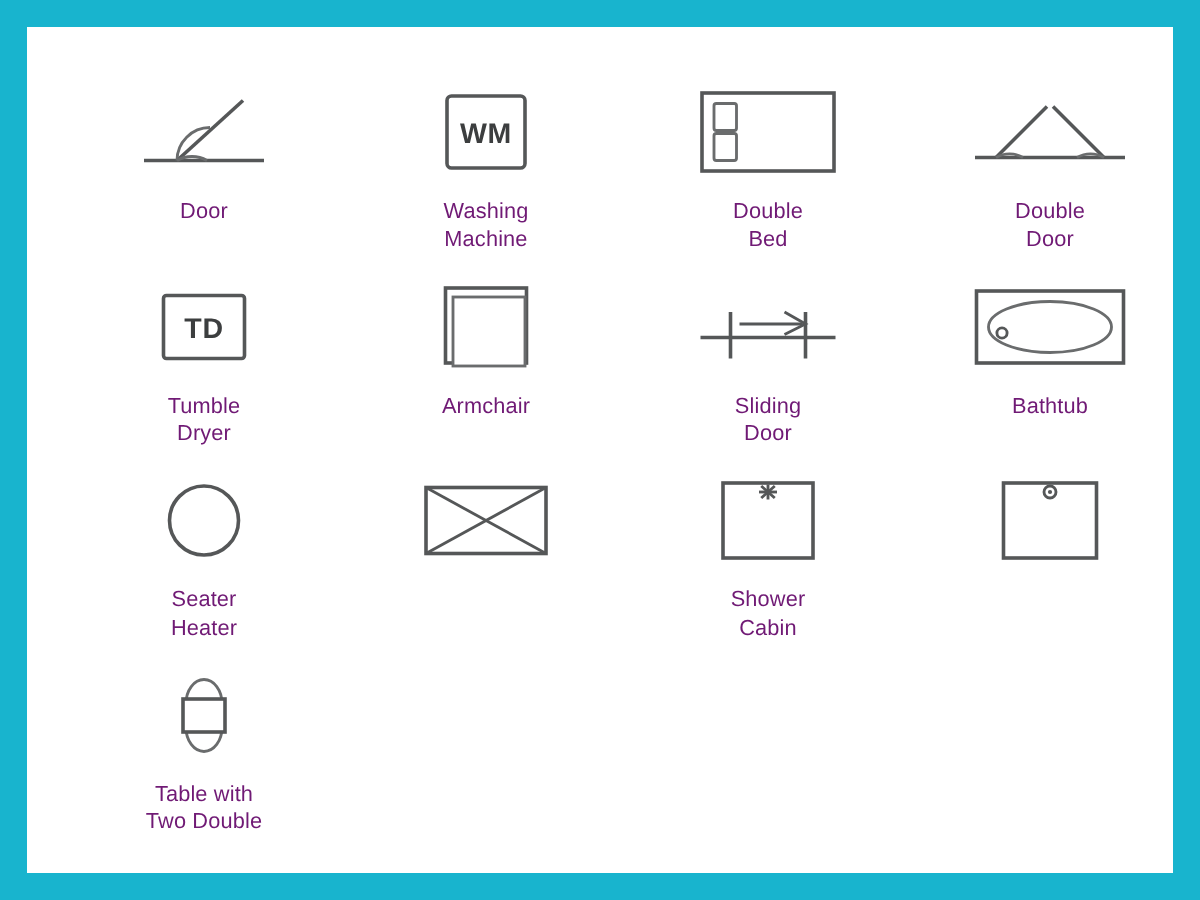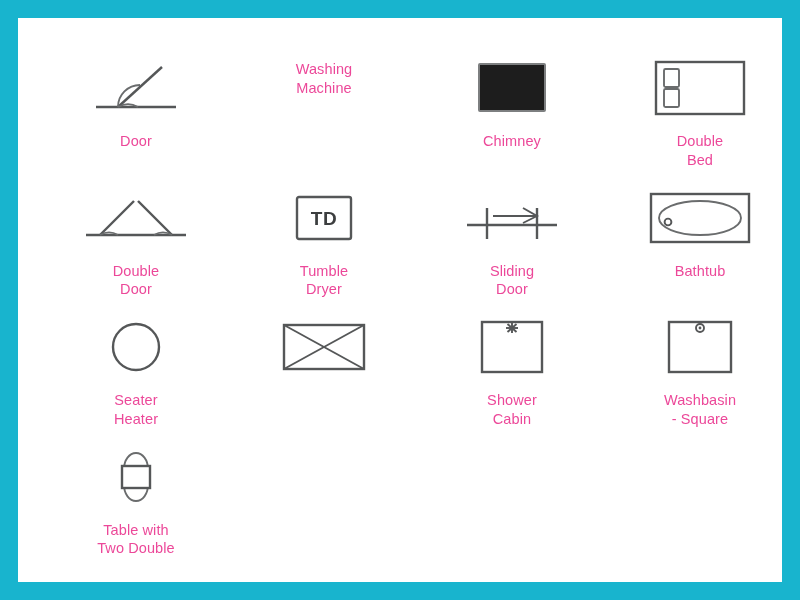--- a/index.html
+++ b/index.html
@@ -55,21 +55,21 @@
 
   .glyph-box svg {
     display: block;
     overflow: visible;
   }
 
   .symbol-label {
     margin-top: 8px;
     font-size: 14.5px;
     line-height: 1.28;
-    color: #ec4899;
+    color: #701a75;
     text-align: center;
     white-space: pre-line;
     font-family: "Liberation Sans", sans-serif;
     letter-spacing: 0.1px;
   }
 
   .ln {
     stroke: #555758;
     stroke-width: 2.4;
     fill: none;
@@ -120,32 +120,30 @@
           <line class="ln" x1="6" y1="47" x2="86" y2="47"></line>
           <line class="ln" x1="28" y1="47" x2="72" y2="7"></line>
           <path class="ln-arc" d="M 28 47 A 22 22 0 0 1 50 25" transform="rotate(0)"></path>
           <path class="ln-arc" d="M 28 47 A 20 20 0 0 1 48 47"></path>
         </svg>
       </div>
       <div class="symbol-label">Door</div>
     </div>
 
     <div class="symbol-cell">
+      <div class="glyph-box">
+        <svg width="60" height="56" viewBox="0 0 60 56">
+          <rect class="box-out" x="4" y="4" width="52" height="48" rx="3"></rect>
+          <text class="appliance-text" x="30" y="35" text-anchor="middle">WM</text>
+        </svg>
+      </div>
       <div class="symbol-label">Washing
 Machine</div>
     </div>
 
-    <div class="symbol-cell">
-      <div class="glyph-box">
-        <svg width="72" height="54" viewBox="0 0 72 54">
-          <rect class="fill-dark" x="3" y="3" width="66" height="47" rx="1"></rect>
-        </svg>
-      </div>
-      <div class="symbol-label">Chimney</div>
-    </div>
 
     <div class="symbol-cell">
       <div class="glyph-box">
         <svg width="94" height="58" viewBox="0 0 94 58">
           <rect class="box-out" x="3" y="3" width="88" height="52"></rect>
           <rect class="box-in" x="11" y="10" width="15" height="18" rx="1.5"></rect>
           <rect class="box-in" x="11" y="30" width="15" height="18" rx="1.5"></rect>
         </svg>
       </div>
       <div class="symbol-label">Double
@@ -171,20 +169,29 @@
         <svg width="62" height="50" viewBox="0 0 62 50">
           <rect class="box-out" x="4" y="4" width="54" height="42" rx="2"></rect>
           <text class="appliance-text" x="31" y="32" text-anchor="middle">TD</text>
         </svg>
       </div>
       <div class="symbol-label">Tumble
 Dryer</div>
     </div>
 
 
+    <div class="symbol-cell">
+      <div class="glyph-box">
+        <svg width="62" height="58" viewBox="0 0 62 58">
+          <rect class="box-out" x="4" y="3" width="54" height="50"></rect>
+          <rect class="box-in" x="9" y="9" width="48" height="46"></rect>
+        </svg>
+      </div>
+      <div class="symbol-label">Armchair</div>
+    </div>
 
     <div class="symbol-cell">
       <div class="glyph-box">
         <svg width="94" height="46" viewBox="0 0 94 46">
           <line class="ln" x1="2" y1="30" x2="92" y2="30"></line>
           <line class="ln" x1="22" y1="13" x2="22" y2="44"></line>
           <line class="ln" x1="72" y1="13" x2="72" y2="44"></line>
           <line class="ln-thin" x1="28" y1="21" x2="70" y2="21"></line>
           <polyline class="ln-thin" points="58,13 72,21 58,28" fill="none"></polyline>
         </svg>
@@ -242,22 +249,20 @@
     </div>
 
     <div class="symbol-cell">
       <div class="glyph-box">
         <svg width="68" height="56" viewBox="0 0 68 56">
           <rect class="box-out" x="3" y="3" width="62" height="50"></rect>
           <circle class="ln-thin" cx="34" cy="9" r="4" fill="#ffffff"></circle>
           <circle cx="34" cy="9" r="1.4" fill="#555758"></circle>
         </svg>
       </div>
-      <div class="symbol-label">Washbasin
-- Square</div>
     </div>
 
     <div class="symbol-cell">
       <div class="glyph-box">
         <svg width="52" height="60" viewBox="0 0 52 60">
           <path class="box-in" d="M 14 22 A 12 16 0 0 1 38 22 Z"></path>
           <path class="box-in" d="M 14 38 A 12 16 0 0 0 38 38 Z"></path>
           <rect class="box-out" x="12" y="19" width="28" height="22"></rect>
         </svg>
       </div>

